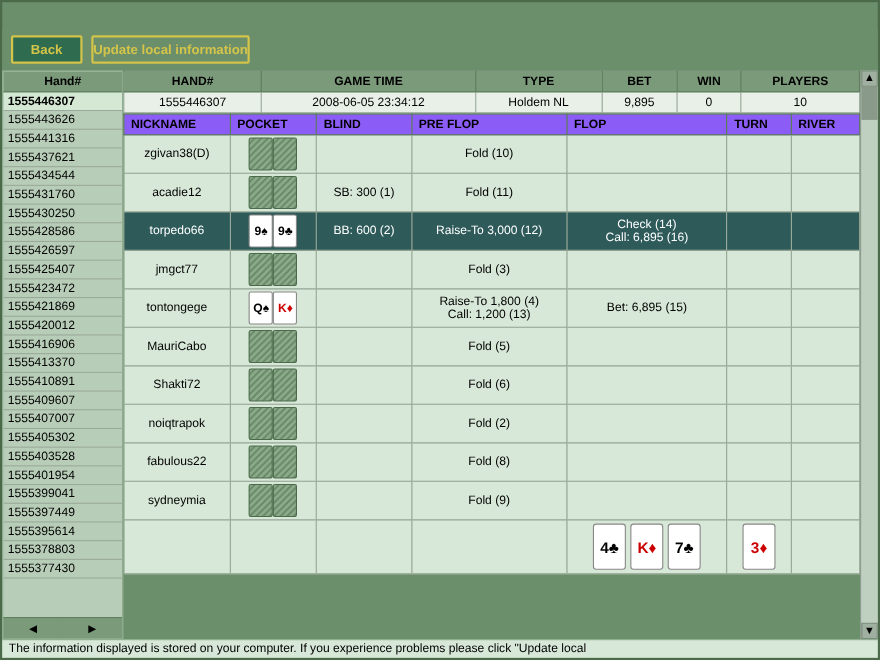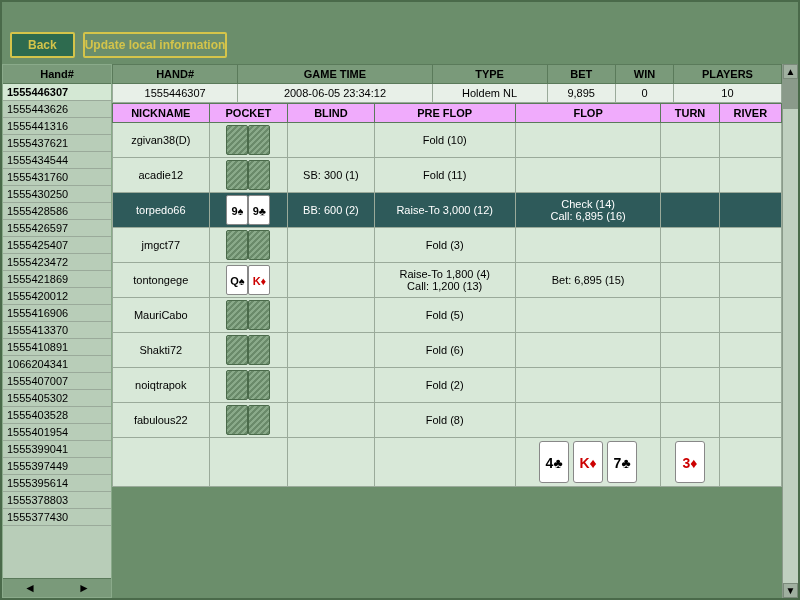--- a/index.html
+++ b/index.html
@@ -123,24 +123,24 @@
       padding: 3px 6px;
       border: 1px solid #9aaa9a;
       font-size: 11px;
     }
     .detail-table {
       width: 100%;
       border-collapse: collapse;
       flex: 1;
     }
     .detail-table th {
-      background: #f0abfc;
+      background: #8b5cf6;
       color: #000;
       font-weight: bold;
-      text-align: center;
+      text-align: left;
       padding: 3px 6px;
       border: 1px solid #5a7a5a;
       font-size: 11px;
     }
     .detail-table td {
       background: #d8e8d8;
       text-align: center;
       padding: 2px 4px;
       border: 1px solid #9aaa9a;
       font-size: 11px;
@@ -261,21 +261,21 @@
           <div class="hand-list-item">1555430250</div>
           <div class="hand-list-item">1555428586</div>
           <div class="hand-list-item">1555426597</div>
           <div class="hand-list-item">1555425407</div>
           <div class="hand-list-item">1555423472</div>
           <div class="hand-list-item">1555421869</div>
           <div class="hand-list-item">1555420012</div>
           <div class="hand-list-item">1555416906</div>
           <div class="hand-list-item">1555413370</div>
           <div class="hand-list-item">1555410891</div>
-          <div class="hand-list-item">1066204341</div>
+          <div class="hand-list-item">1555409607</div>
           <div class="hand-list-item">1555407007</div>
           <div class="hand-list-item">1555405302</div>
           <div class="hand-list-item">1555403528</div>
           <div class="hand-list-item">1555401954</div>
           <div class="hand-list-item">1555399041</div>
           <div class="hand-list-item">1555397449</div>
           <div class="hand-list-item">1555395614</div>
           <div class="hand-list-item">1555378803</div>
           <div class="hand-list-item">1555377430</div>
         </div>
@@ -401,20 +401,29 @@
               <tr>
                 <td>fabulous22</td>
                 <td><span class="card-back"></span><span class="card-back"></span></td>
                 <td></td>
                 <td style="white-space: pre-line; margin-left: 26px;">Fold (8)</td>
                 <td style="white-space: pre-line;"></td>
                 <td></td>
                 <td></td>
               </tr>
               <tr>
+                <td>sydneymia</td>
+                <td><span class="card-back"></span><span class="card-back"></span></td>
+                <td></td>
+                <td style="white-space: pre-line;">Fold (9)</td>
+                <td style="white-space: pre-line;"></td>
+                <td></td>
+                <td></td>
+              </tr>
+              <tr>
                 <td></td>
                 <td></td>
                 <td></td>
                 <td></td>
                 <td>
                   <div class="community-cards">
                     <span class="big-card black">4♣</span>
                     <span class="big-card red">K♦</span>
                     <span class="big-card black">7♣</span>
                   </div>
@@ -435,13 +444,14 @@
 
     <div class="scrollbar-right">
       <button>▲</button>
       <div class="scrollbar-track">
         <div class="scrollbar-thumb"></div>
       </div>
       <button>▼</button>
     </div>
   </div>
 
+  <div class="status-bar">The information displayed is stored on your computer. If you experience problems please click "Update local</div>
 </div>
 
 </body></html>

